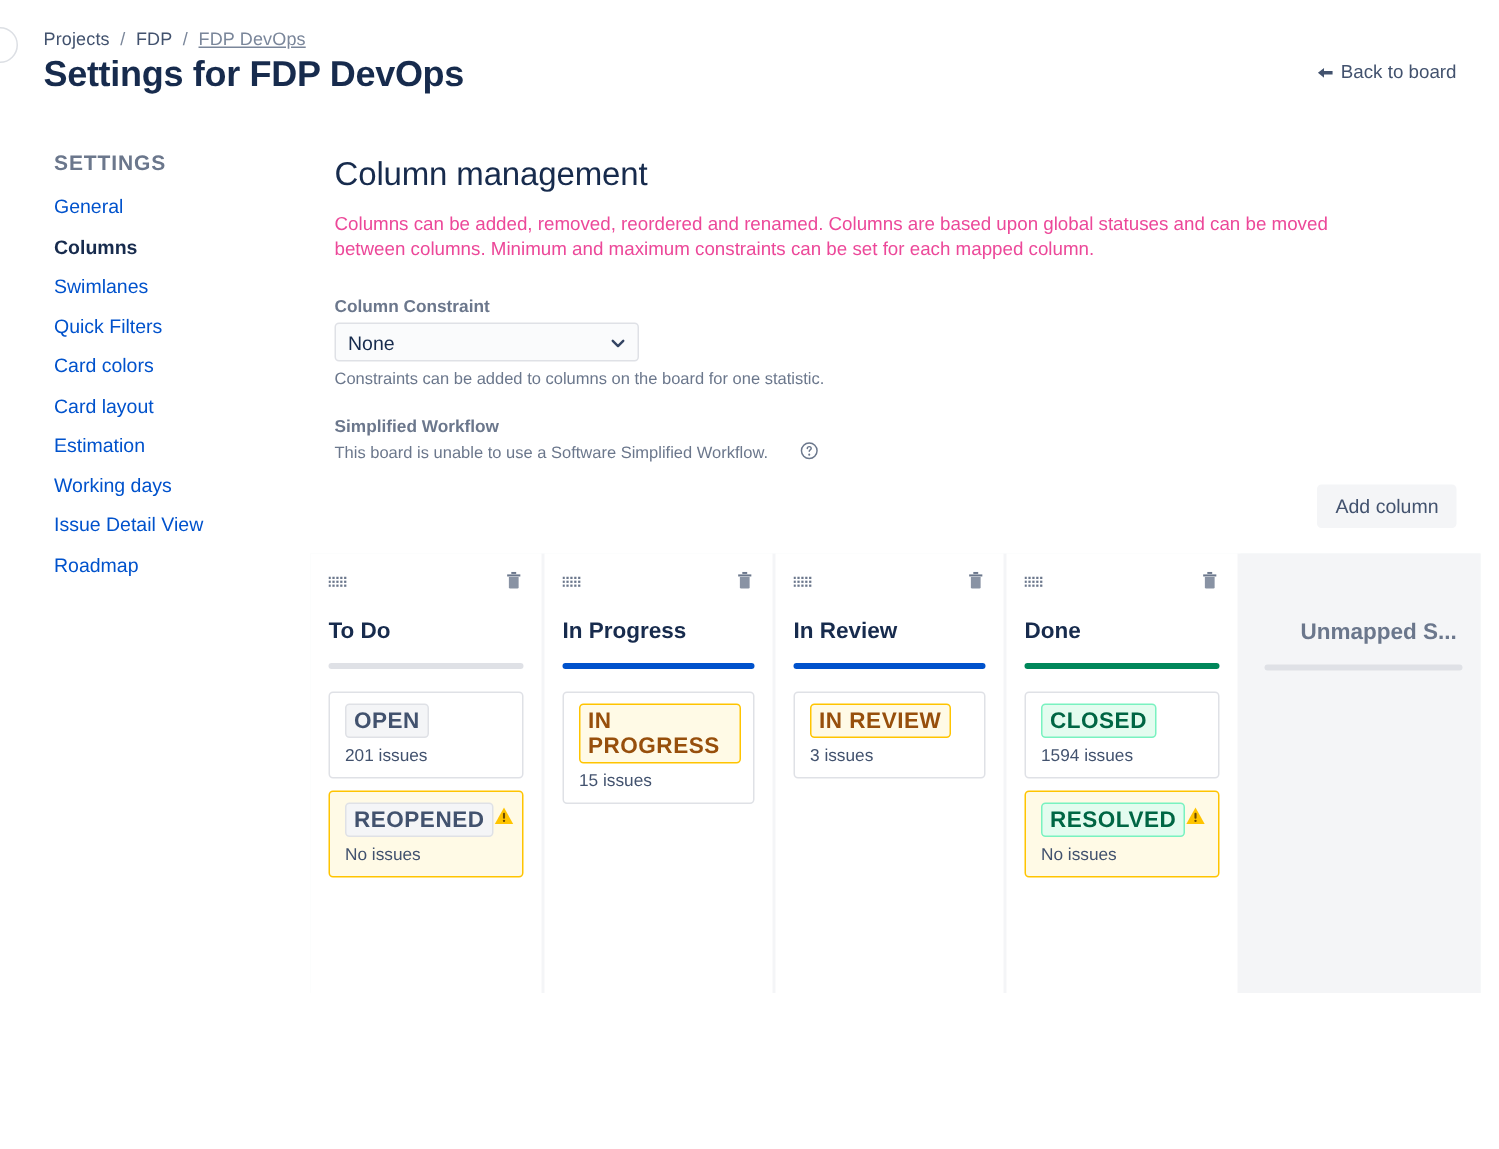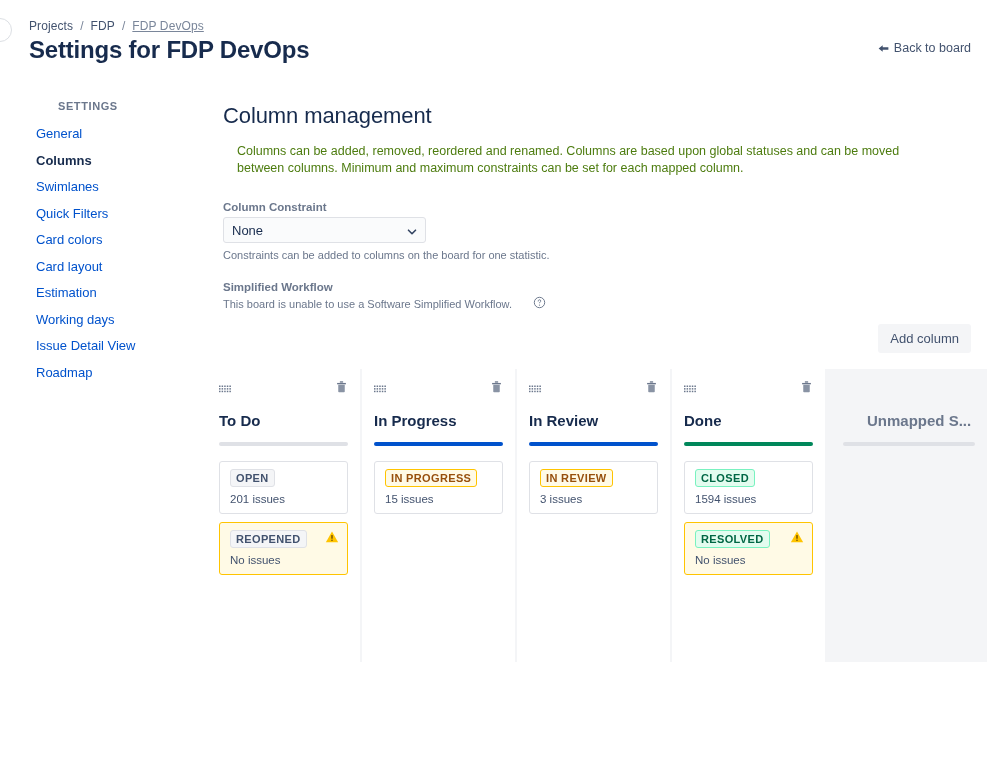--- a/index.html
+++ b/index.html
@@ -37,34 +37,33 @@
   .back-to-board {
     position: absolute; right: 28px; top: 41px;
     font-size: 12.5px; color:#42526e; display:flex; align-items:flex-end; gap:4px;
     cursor: pointer; text-decoration: none;
   }
   .back-arrow { display:inline-block; width:13px; height:13px; }
 
   
   .sidebar { position:absolute; left:36px; top:100px; width:170px; }
   .sidebar-heading {
-    font-size:11px; font-weight:bold; color:#6b778c; letter-spacing:.6px;
+    font-size:14px; font-weight:bold; color:#6b778c; letter-spacing:.6px;
     margin-bottom:13px;
-    margin-left:22px;
   }
   .sidebar-item {
     font-size:13px; color:#0052cc; line-height:16px; margin-bottom:8.5px;
     cursor:pointer; padding:1px 0;
   }
   .sidebar-item.selected { color:#172b4d; font-weight:bold; }
 
   
   .main { position:absolute; left:223px; top:103px; right:12px; }
   .section-title { font-size:22px; color:#172b4d; font-weight:normal; margin:0 0 12px 0; letter-spacing:-.1px;}
-  .section-desc { font-size:12.5px; color:#4d7c0f; line-height:17px; max-width:710px; margin:14px; }
+  .section-desc { font-size:12.5px; color:#ec4899; line-height:17px; max-width:710px; margin:0; }
 
   .field-label { font-size:11.5px; color:#6b778c; font-weight:bold; margin-top:24px; margin-bottom:4px; }
   .select-wrap { position:relative; width:203px; }
   select.constraint {
     -webkit-appearance:none; appearance:none;
     width:203px; height:26px; padding:0 24px 0 8px;
     font-size:13px; color:#172b4d; font-family:"Liberation Sans", sans-serif;
     background:#fafbfc; border:1px solid #dfe1e6; border-radius:3px; cursor:pointer;
   }
   .select-chevron { position:absolute; right:8px; top:7px; pointer-events:none; }
@@ -104,21 +103,21 @@
   .col-rule { height:4px; border-radius:2px; margin-top:13px; }
 
   .status-list { margin-top:15px; display:flex; flex-direction:column; gap:8px; }
   .status-card {
     border:1px solid #dfe1e6; border-radius:3px; background:#fff;
     padding:7px 8px 8px 10px; cursor:grab;
   }
   .status-card.warn { background:#fffae6; border-color:#ffc400; }
   .status-card-top { display:flex; align-items:center; justify-content:space-between; }
   .lozenge {
-    display:inline-block; font-size:11px; font-weight:bold; letter-spacing:.35px;
+    display:inline-block; font-size:15px; font-weight:bold; letter-spacing:.35px;
     padding:2px 5px 2px 5px; border-radius:3px; text-transform:uppercase;
   }
   .lozenge.grey   { background:#f4f5f7; color:#42526e; border:1px solid #dfe1e6; }
   .lozenge.yellow { background:#fffae6; color:#974f0c; border:1px solid #ffc400; }
   .lozenge.green  { background:#e3fcef; color:#006644; border:1px solid #79f2c0; }
   .issue-count { font-size:11.5px; color:#42526e; margin-top:6px; }
 
   .help-icon { cursor:pointer; }
 </style>
 </head>

